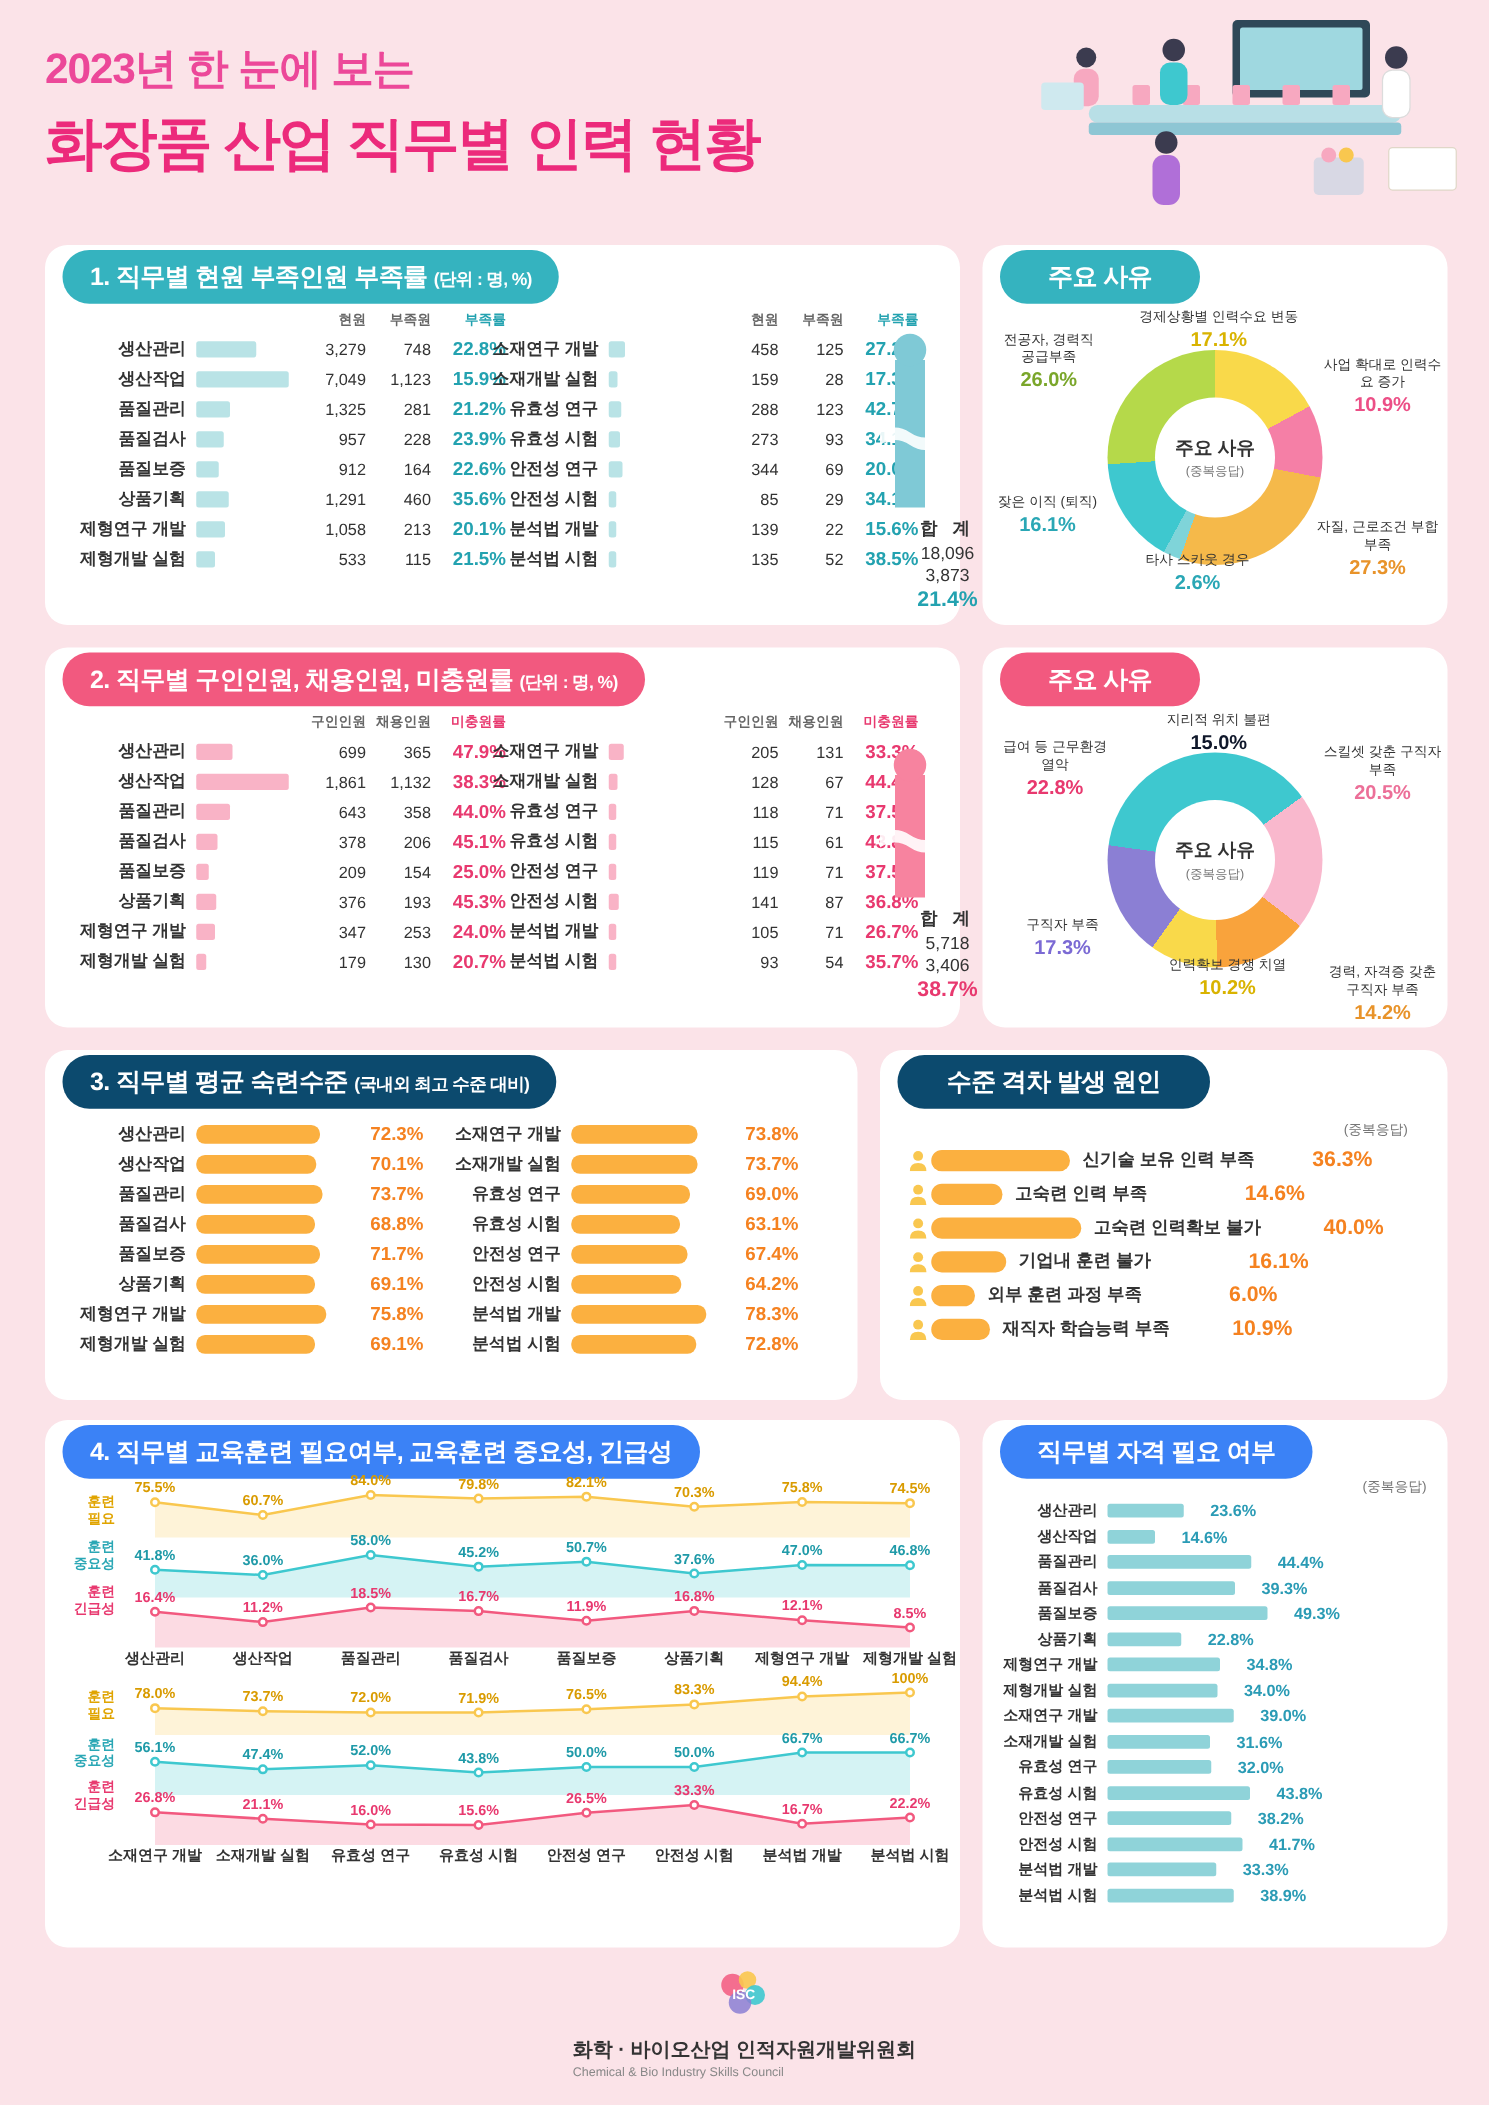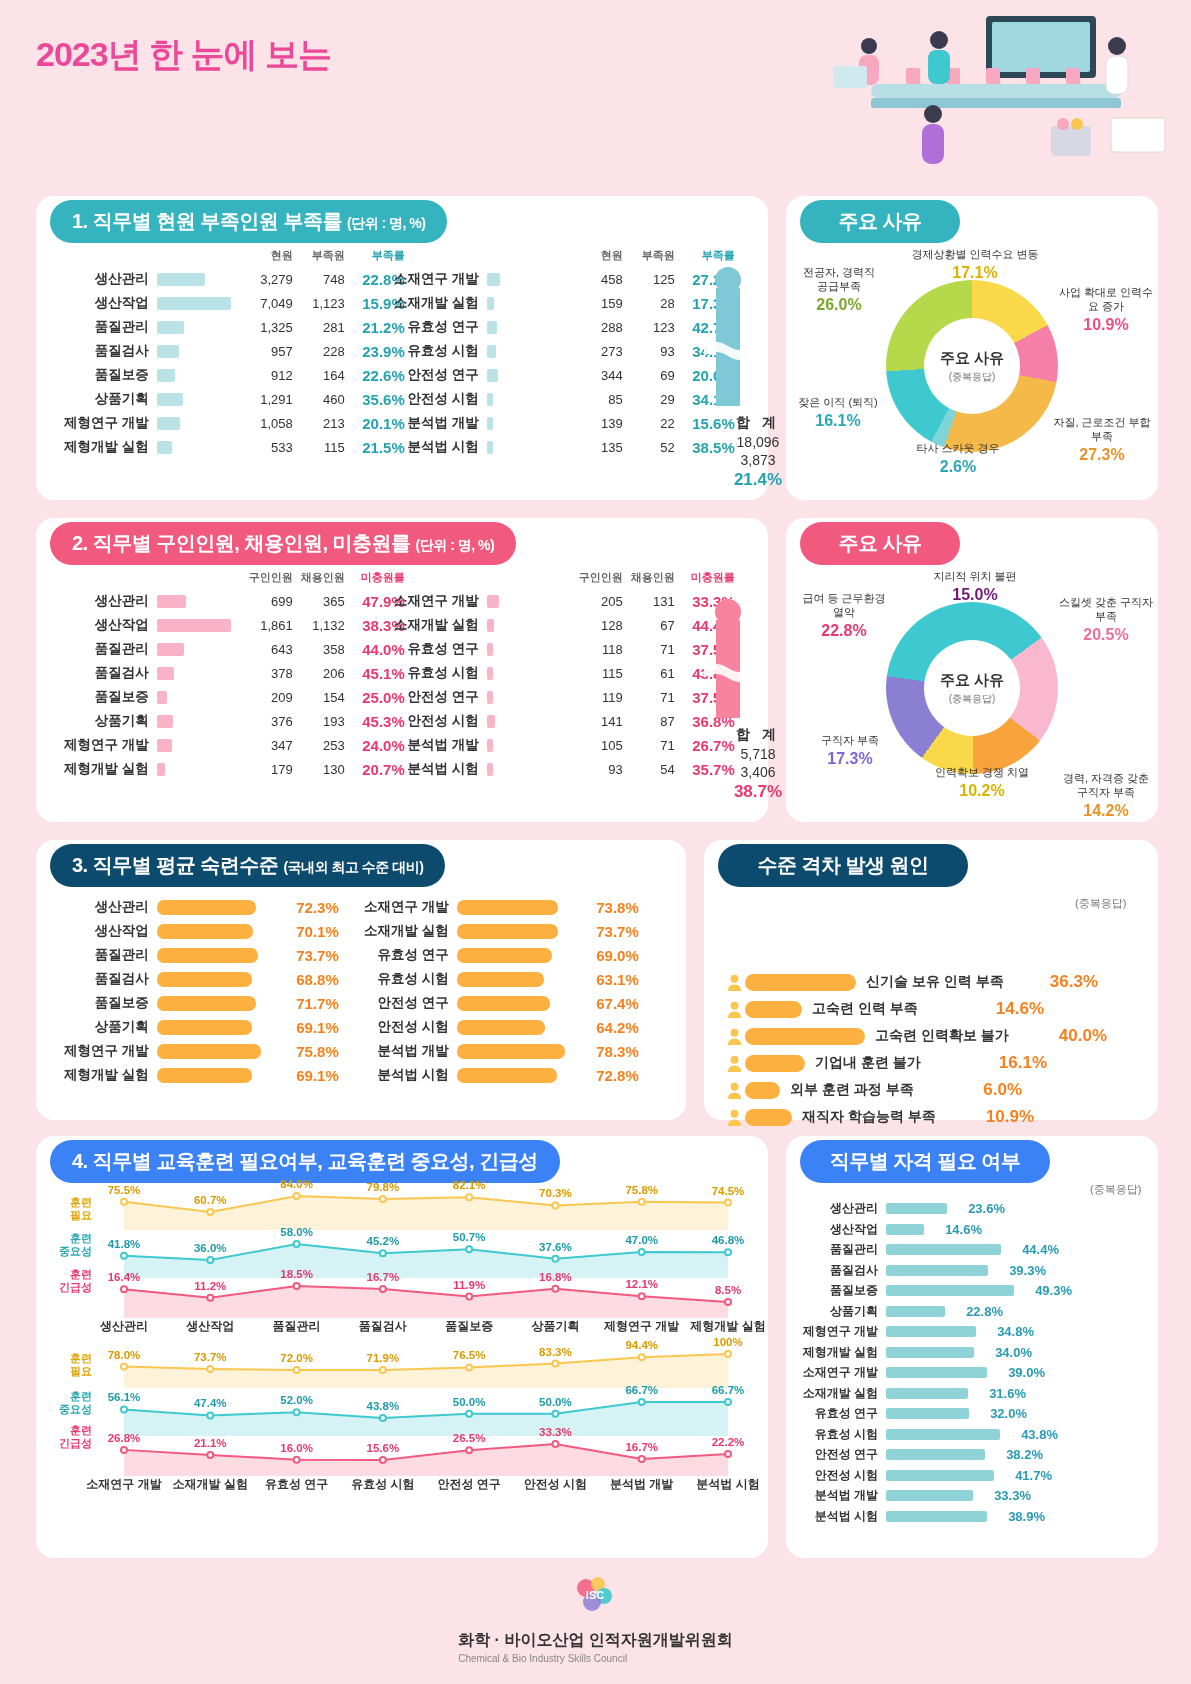--- a/index.html
+++ b/index.html
@@ -90,20 +90,21 @@
   .foot-name { font-size:16px; font-weight:bold; color:#333;}
   .foot-sub { font-size:10px; color:#888; margin-top:2px;}
 
   svg { display:block; }
 </style>
 </head>
 <body>
 
 <div class="title-wrap">
   <div class="t1">2023년 한 눈에 보는</div>
+  <div class="t2">화장품 산업 직무별 인력 현황</div>
 </div>
 
 <div class="illus">
   <svg width="360" height="180" viewBox="0 0 360 180">
     <rect x="175" y="10" width="110" height="62" rx="4" fill="#2f4858"></rect>
     <rect x="181" y="16" width="98" height="50" rx="2" fill="#9fd8e0"></rect>
     <rect x="60" y="78" width="250" height="14" rx="7" fill="#b8dfe6"></rect>
     <rect x="60" y="92" width="250" height="10" rx="3" fill="#8ec6d4"></rect>
     <g fill="#f7a8c0">
       <rect x="95" y="62" width="14" height="16" rx="2"></rect>
@@ -552,21 +553,21 @@
 
 <div class="donut-wrap" style="left:886px; top:602px;">
   <div id="donut2" class="donut" style="width: 172px; height: 172px; background: conic-gradient(rgb(62, 200, 207) 0deg, rgb(62, 200, 207) 54deg, rgb(249, 184, 205) 54deg, rgb(249, 184, 205) 127.8deg, rgb(249, 163, 60) 127.8deg, rgb(249, 163, 60) 178.92deg, rgb(249, 217, 74) 178.92deg, rgb(249, 217, 74) 215.64deg, rgb(139, 127, 212) 215.64deg, rgb(139, 127, 212) 277.92deg, rgb(62, 200, 207) 277.92deg, rgb(62, 200, 207) 360deg);">
     <div class="hole" style="width:96px;height:96px;">
       <div class="h1">주요 사유</div>
       <div class="h2">(중복응답)</div>
     </div>
   </div>
 </div>
 <div class="dlabel" style="left:900px; top:570px; width:150px;">
-  <span>지리적 위치 불편</span><b style="color:#701a75;">15.0%</b>
+  <span>지리적 위치 불편</span><b style="color:#0f172a;">15.0%</b>
 </div>
 <div class="dlabel" style="left:1058px; top:596px; width:96px;">
   <span>스킬셋 갖춘 구직자 부족</span><b style="color:#ec6f98;">20.5%</b>
 </div>
 <div class="dlabel" style="left:1056px; top:736px; width:100px;margin-top:36px;">
   <span>경력, 자격증 갖춘 구직자 부족</span><b style="color:#e8932a;">14.2%</b>
 </div>
 <div class="dlabel" style="left:922px; top:766px; width:120px;">
   <span>인력확보 경쟁 치열</span><b style="color:#d9b300;">10.2%</b>
 </div>
@@ -707,21 +708,21 @@
           <td style="width:120px">
             <div class="barbox or" style="width:100px"></div>
           </td>
           <td class="pct" style="color:#f58220;width:70px">72.8%</td>
         </tr>
       </tbody>
     </table>
 </div>
 
 <div class="legend-note" style="left:1075px; top:896px;">(중복응답)</div>
-<div style="position:absolute; left:726px; top:972px; width:420px;" id="s3-causes">
+<div style="position:absolute; left:726px; top:918px; width:420px;" id="s3-causes">
     <div class="cause-row">
       <svg class="cause-person" width="17" height="18" viewBox="0 0 17 18">
         <circle cx="8.5" cy="5" r="4.2" fill="#f9c74f"></circle>
         <path d="M1.5 18 q0 -7 7 -7 t7 7 z" fill="#f9c74f"></path>
       </svg>
       <div class="cause-bar" style="width:111px"></div>
       <div class="cause-label">신기술 보유 인력 부족</div>
       <div class="cause-pct">36.3%</div>
     </div>
     <div class="cause-row">

